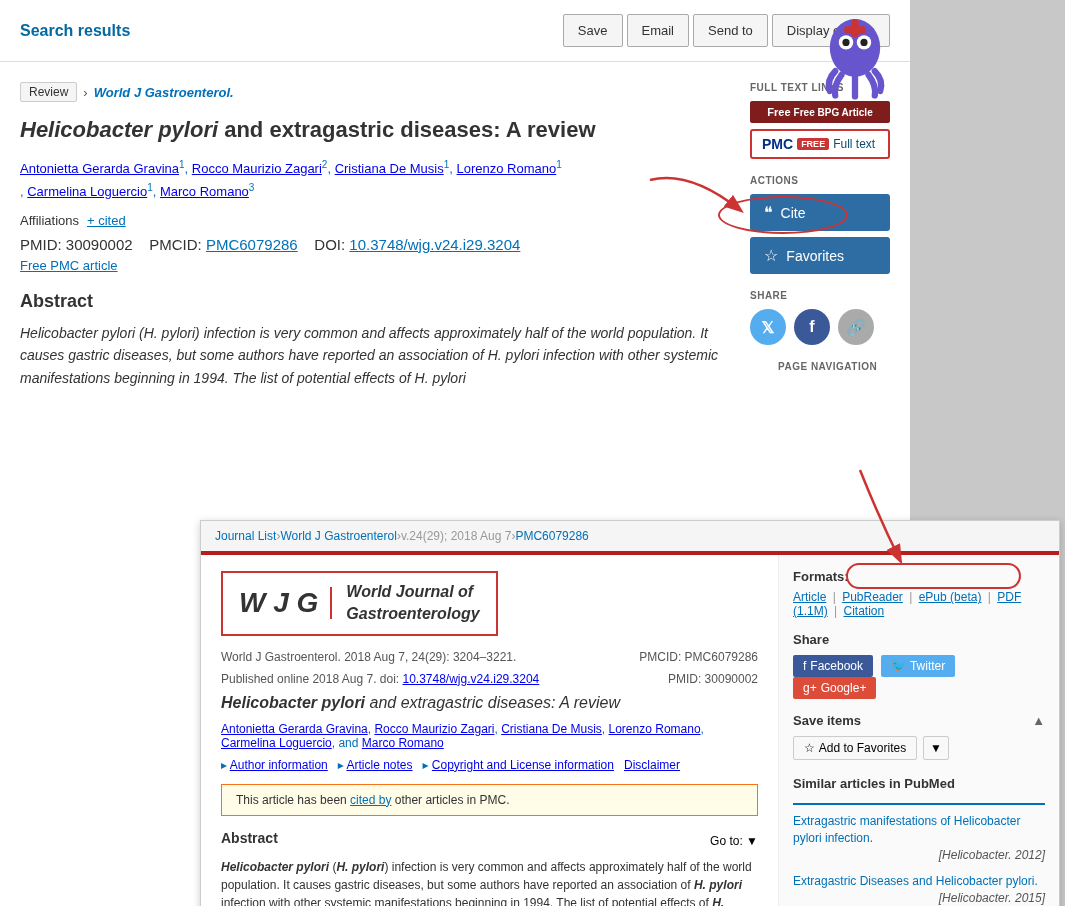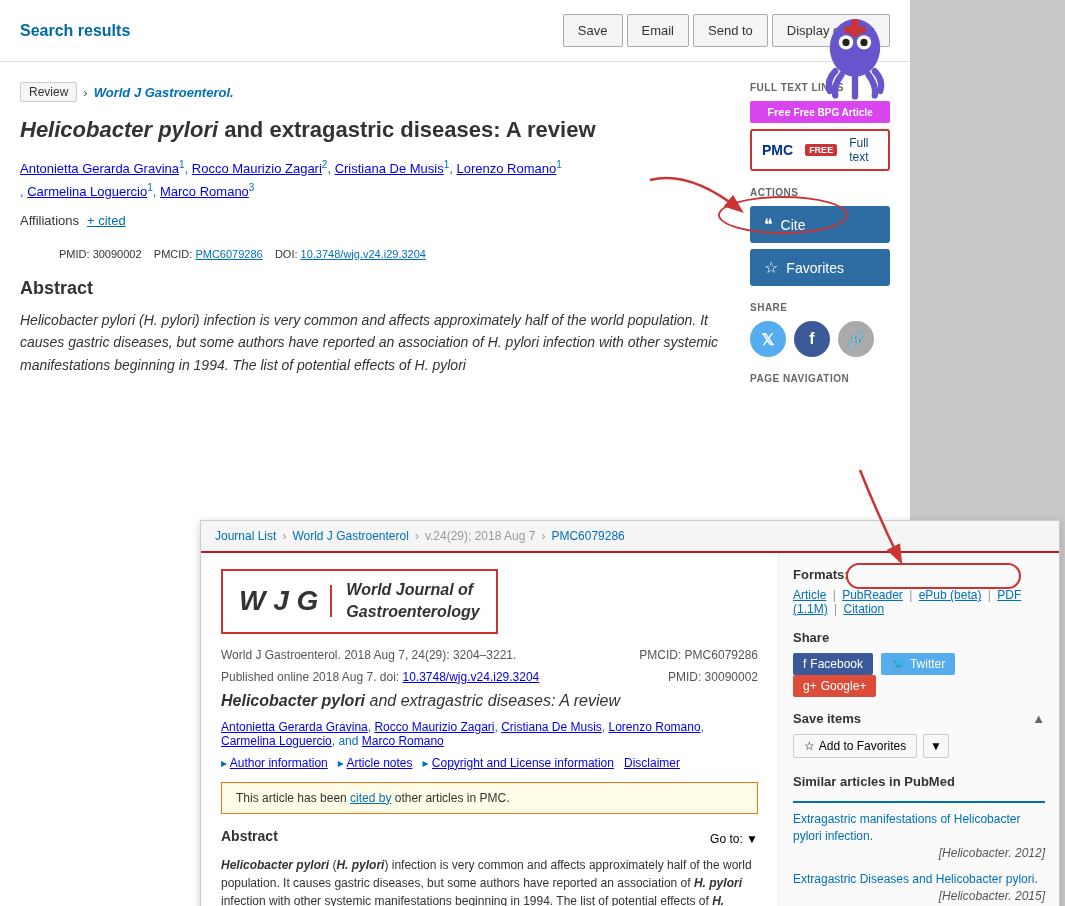--- a/index.html
+++ b/index.html
@@ -26,40 +26,40 @@
 
     
     .article-title { font-size: 22px; font-weight: bold; margin-bottom: 12px; line-height: 1.3; }
     .article-title em { font-style: italic; }
 
     
     .authors { font-size: 13px; color: #0070b8; margin-bottom: 10px; line-height: 1.6; }
     .authors sup { font-size: 10px; }
 
     
-    .affiliations-row { display: flex; align-items: center; gap: 8px; margin-bottom: 20px; font-size: 13px; }
+    .affiliations-row { display: flex; align-items: center; gap: 8px; margin-bottom: 8px; font-size: 13px; }
     .expand-link { color: #0070b8; cursor: pointer; }
 
     
-    .ids-row { font-size: 11px; margin-bottom: 4px; color: #333; margin-left: 39px; }
+    .ids-row { font-size: 15px; margin-bottom: 4px; color: #333; }
     .ids-row a { color: #0070b8; }
     .free-pmc { color: #0070b8; font-size: 13px; }
 
     
     .abstract-title { font-size: 18px; font-weight: bold; margin: 18px 0 10px; }
     .abstract-text { font-size: 14px; line-height: 1.6; font-style: italic; color: #333; }
     .abstract-text em { font-style: italic; }
 
     
     .sidebar-section { margin-bottom: 16px; }
     .sidebar-label { font-size: 10px; font-weight: bold; color: #666; letter-spacing: 0.5px; margin-bottom: 8px; text-transform: uppercase; }
 
     
-    .ftl-bpg { background: #d946ef; color: #fff; padding: 5px 10px; font-size: 11px; font-weight: bold; display: block; margin-bottom: 6px; text-align: center; border-radius: 2px; }
-    .ftl-pmc { background: #fff; border: 2px solid #cc3333; padding: 5px 10px; display: flex; align-items: center; gap: 12px; border-radius: 3px; cursor: pointer; }
+    .ftl-bpg { background: #7f1d1d; color: #fff; padding: 5px 10px; font-size: 11px; font-weight: bold; display: block; margin-bottom: 6px; text-align: center; border-radius: 2px; }
+    .ftl-pmc { background: #fff; border: 2px solid #cc3333; padding: 5px 10px; display: flex; align-items: center; gap: 4px; border-radius: 3px; cursor: pointer; }
     .pmc-logo { display: flex; align-items: center; gap: 3px; }
     .pmc-text-blue { color: #003087; font-weight: bold; font-size: 14px; }
     .free-badge-pmc { background: #cc3333; color: #fff; font-size: 9px; font-weight: bold; padding: 1px 4px; border-radius: 2px; }
     .full-text-label { color: #0c4a6e; font-size: 12px; }
 
     
     .action-btn { display: flex; align-items: center; gap: 8px; background: #2e6da4; color: #fff; border: none; padding: 9px 14px; width: 100%; margin-bottom: 6px; cursor: pointer; font-size: 14px; border-radius: 3px; }
     .action-btn .btn-icon { font-size: 16px; }
 
     
@@ -70,21 +70,21 @@
     .link-icon { background: #aaa; }
 
     
     .page-nav-label { font-size: 10px; font-weight: bold; color: #666; letter-spacing: 0.5px; text-transform: uppercase; margin-top: 14px; }
 
     
     .mascot { position: absolute; top: 10px; right: 10px; width: 90px; height: 90px; }
 
     
     .overlay-panel { position: absolute; left: 200px; top: 520px; width: 860px; background: #fff; border: 1px solid #ccc; box-shadow: 0 2px 8px rgba(0,0,0,0.2); z-index: 10; }
-    .overlay-header-bar { background: #f5f5f5; border-bottom: 2px solid #b91c1c; padding: 8px 14px; font-size: 12px; color: #555; display: flex; gap: 6px; }
+    .overlay-header-bar { background: #f5f5f5; border-bottom: 4px solid #b91c1c; padding: 8px 14px; font-size: 12px; color: #555; display: flex; gap: 0; }
     .overlay-header-bar a { color: #0070b8; text-decoration: none; }
     .overlay-header-bar span { color: #999; }
 
     .overlay-body { display: flex; padding: 0; }
     .overlay-left { padding: 16px 20px; flex: 1; border-right: 1px solid #eee; }
     .overlay-right { width: 280px; padding: 14px; background: #fafafa; }
 
     
     .wjg-logo { border: 2px solid #cc3333; padding: 8px 16px; display: inline-flex; align-items: center; gap: 14px; margin-bottom: 14px; }
     .wjg-letters { font-size: 28px; font-weight: bold; font-style: italic; border-right: 2px solid #cc3333; padding-right: 12px; }
@@ -172,20 +172,23 @@
       <div class="ids-row">
         <span>PMID:</span>
         <span>30090002</span>
         &nbsp;&nbsp;
         <span>PMCID:</span>
         <a href="#">PMC6079286</a>
         &nbsp;&nbsp;
         <span>DOI:</span>
         <a href="#">10.3748/wjg.v24.i29.3204</a>
       </div>
+      <div>
+        <a href="#" class="free-pmc">Free PMC article</a>
+      </div>
 
       <div class="abstract-title">Abstract</div>
       <div class="abstract-text">
         <em>Helicobacter pylori</em> (<em>H. pylori</em>) infection is very common and affects approximately half of the world population. It causes gastric diseases, but some authors have reported an association of <em>H. pylori</em> infection with other systemic manifestations beginning in 1994. The list of potential effects of <em>H. pylori</em>
       </div>
     </div>
 
     <div class="article-sidebar">
 
       <div class="sidebar-section">
@@ -222,21 +225,21 @@
           </div>
           <div class="share-icon-circle facebook-icon">
             <span>f</span>
           </div>
           <div class="share-icon-circle link-icon">
             <span>🔗</span>
           </div>
         </div>
       </div>
 
-      <div class="page-nav-label" style="margin-top:14px;">PAGE NAVIGATION</div>
+      <div class="page-nav-label" style="margin-top:14px;margin-left:28px;">PAGE NAVIGATION</div>
     </div>
 
   </div>
 
   <svg class="red-arrow" style="position:absolute; left:640px; top:160px; width:120px; height:80px;" viewBox="0 0 120 80">
     <defs>
       <marker id="ah1" markerWidth="8" markerHeight="8" refX="6" refY="3" orient="auto">
         <path d="M0,0 L0,6 L8,3 z" fill="#cc3333"></path>
       </marker>
     </defs>

